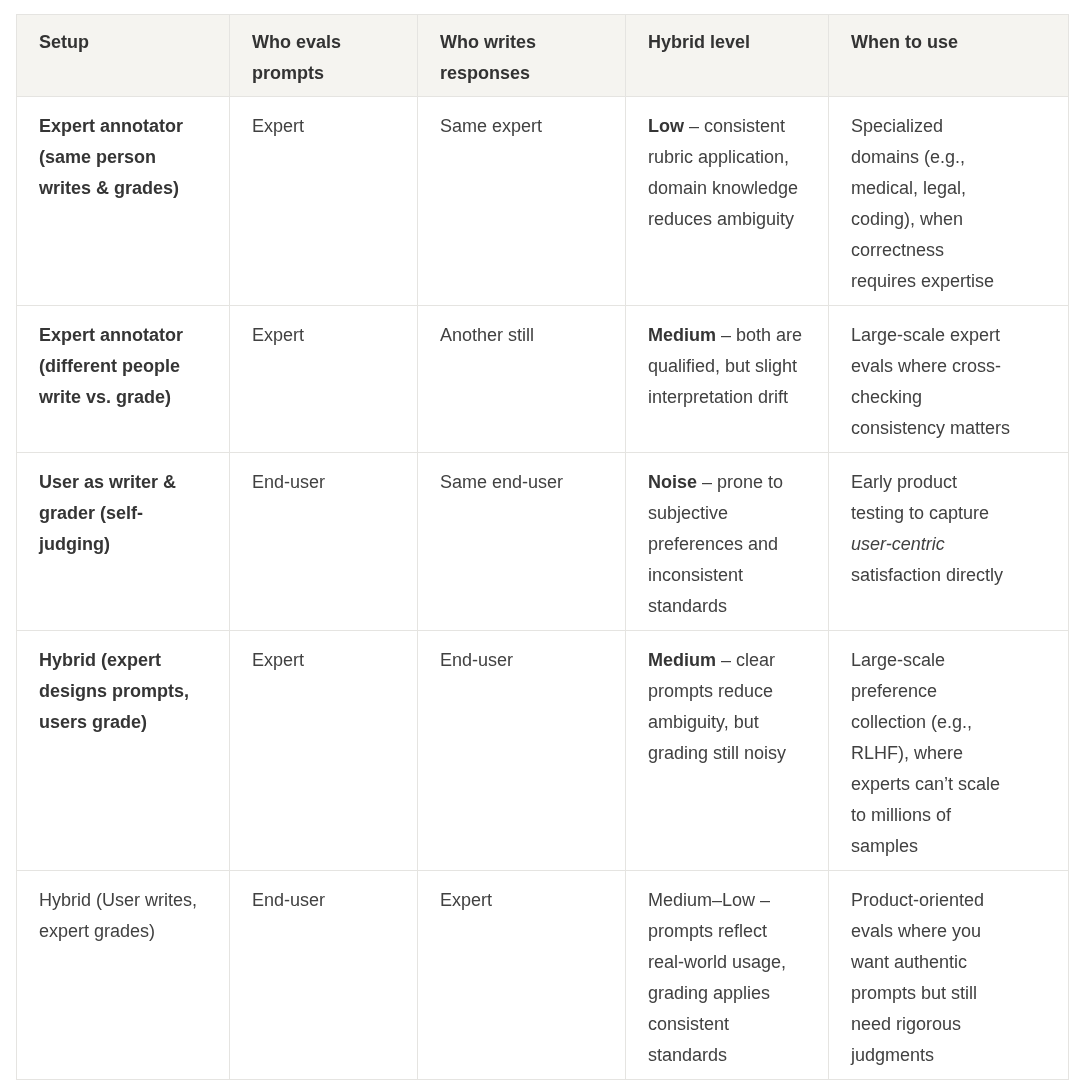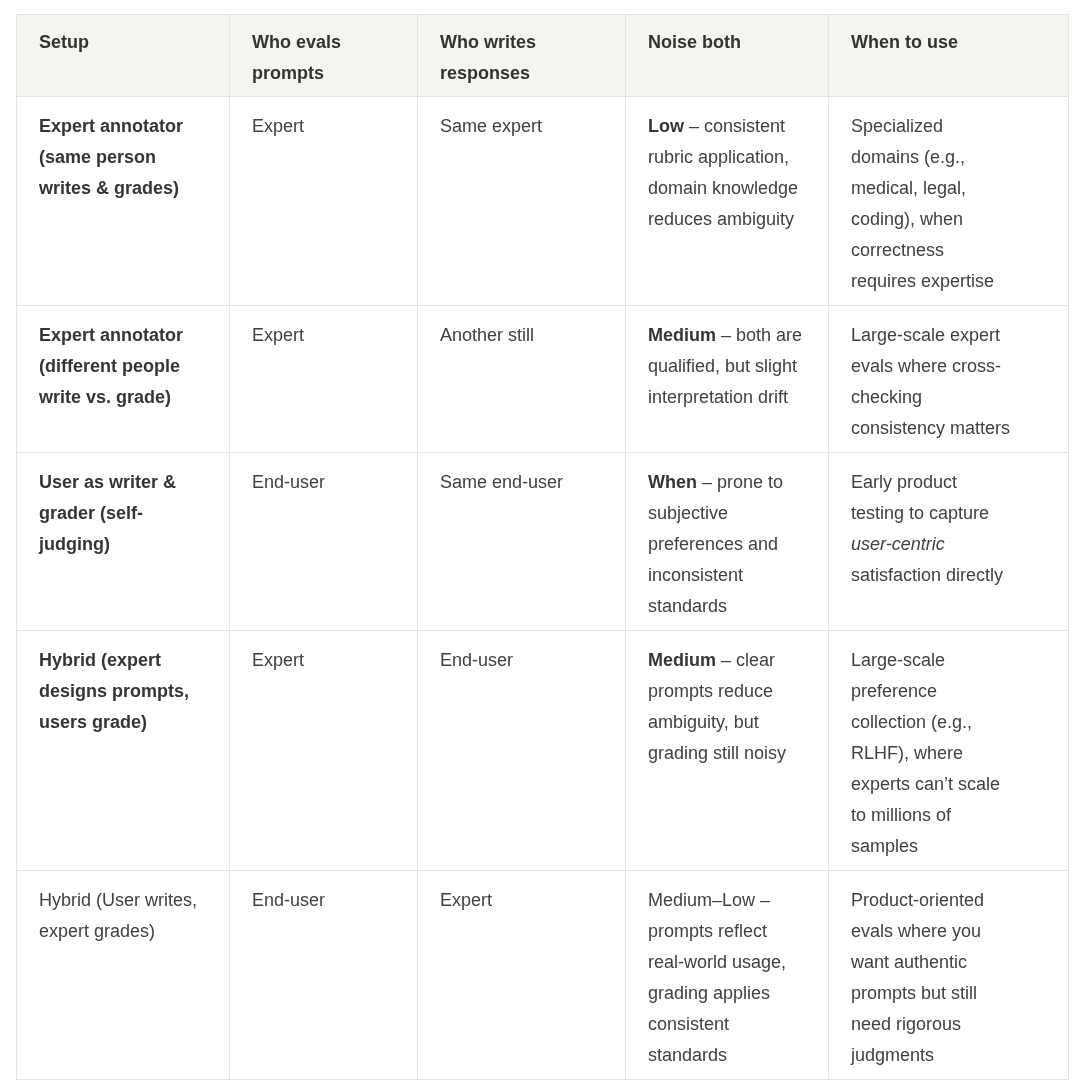--- a/index.html
+++ b/index.html
@@ -65,21 +65,21 @@
         <col class="c4">
         <col class="c5">
     </colgroup>
     <thead>
       <tr>
           <th>Setup</th>
           <th>Who evals
 prompts</th>
           <th>Who writes
 responses</th>
-          <th>Noise both</th>
+          <th>Hybrid level</th>
           <th>When to use</th>
         </tr>
     </thead>
     <tbody>
         <tr>
           <td><span class="b">Expert annotator
 (same person
 writes &amp; grades)</span></td>
           <td><span>Expert</span></td>
           <td><span>Same expert</span></td>
@@ -107,21 +107,21 @@
 evals where cross-
 checking
 consistency matters</span></td>
         </tr>
         <tr>
           <td><span class="b">User as writer &amp;
 grader (self-
 judging)</span></td>
           <td><span>End-user</span></td>
           <td><span>Same end-user</span></td>
-          <td><span class="b">When</span><span> – prone to
+          <td><span class="b">Noise</span><span> – prone to
 subjective
 preferences and
 inconsistent
 standards</span></td>
           <td><span>Early product
 testing to capture
 </span><span class="i">user-centric</span><span>
 satisfaction directly</span></td>
         </tr>
         <tr>

